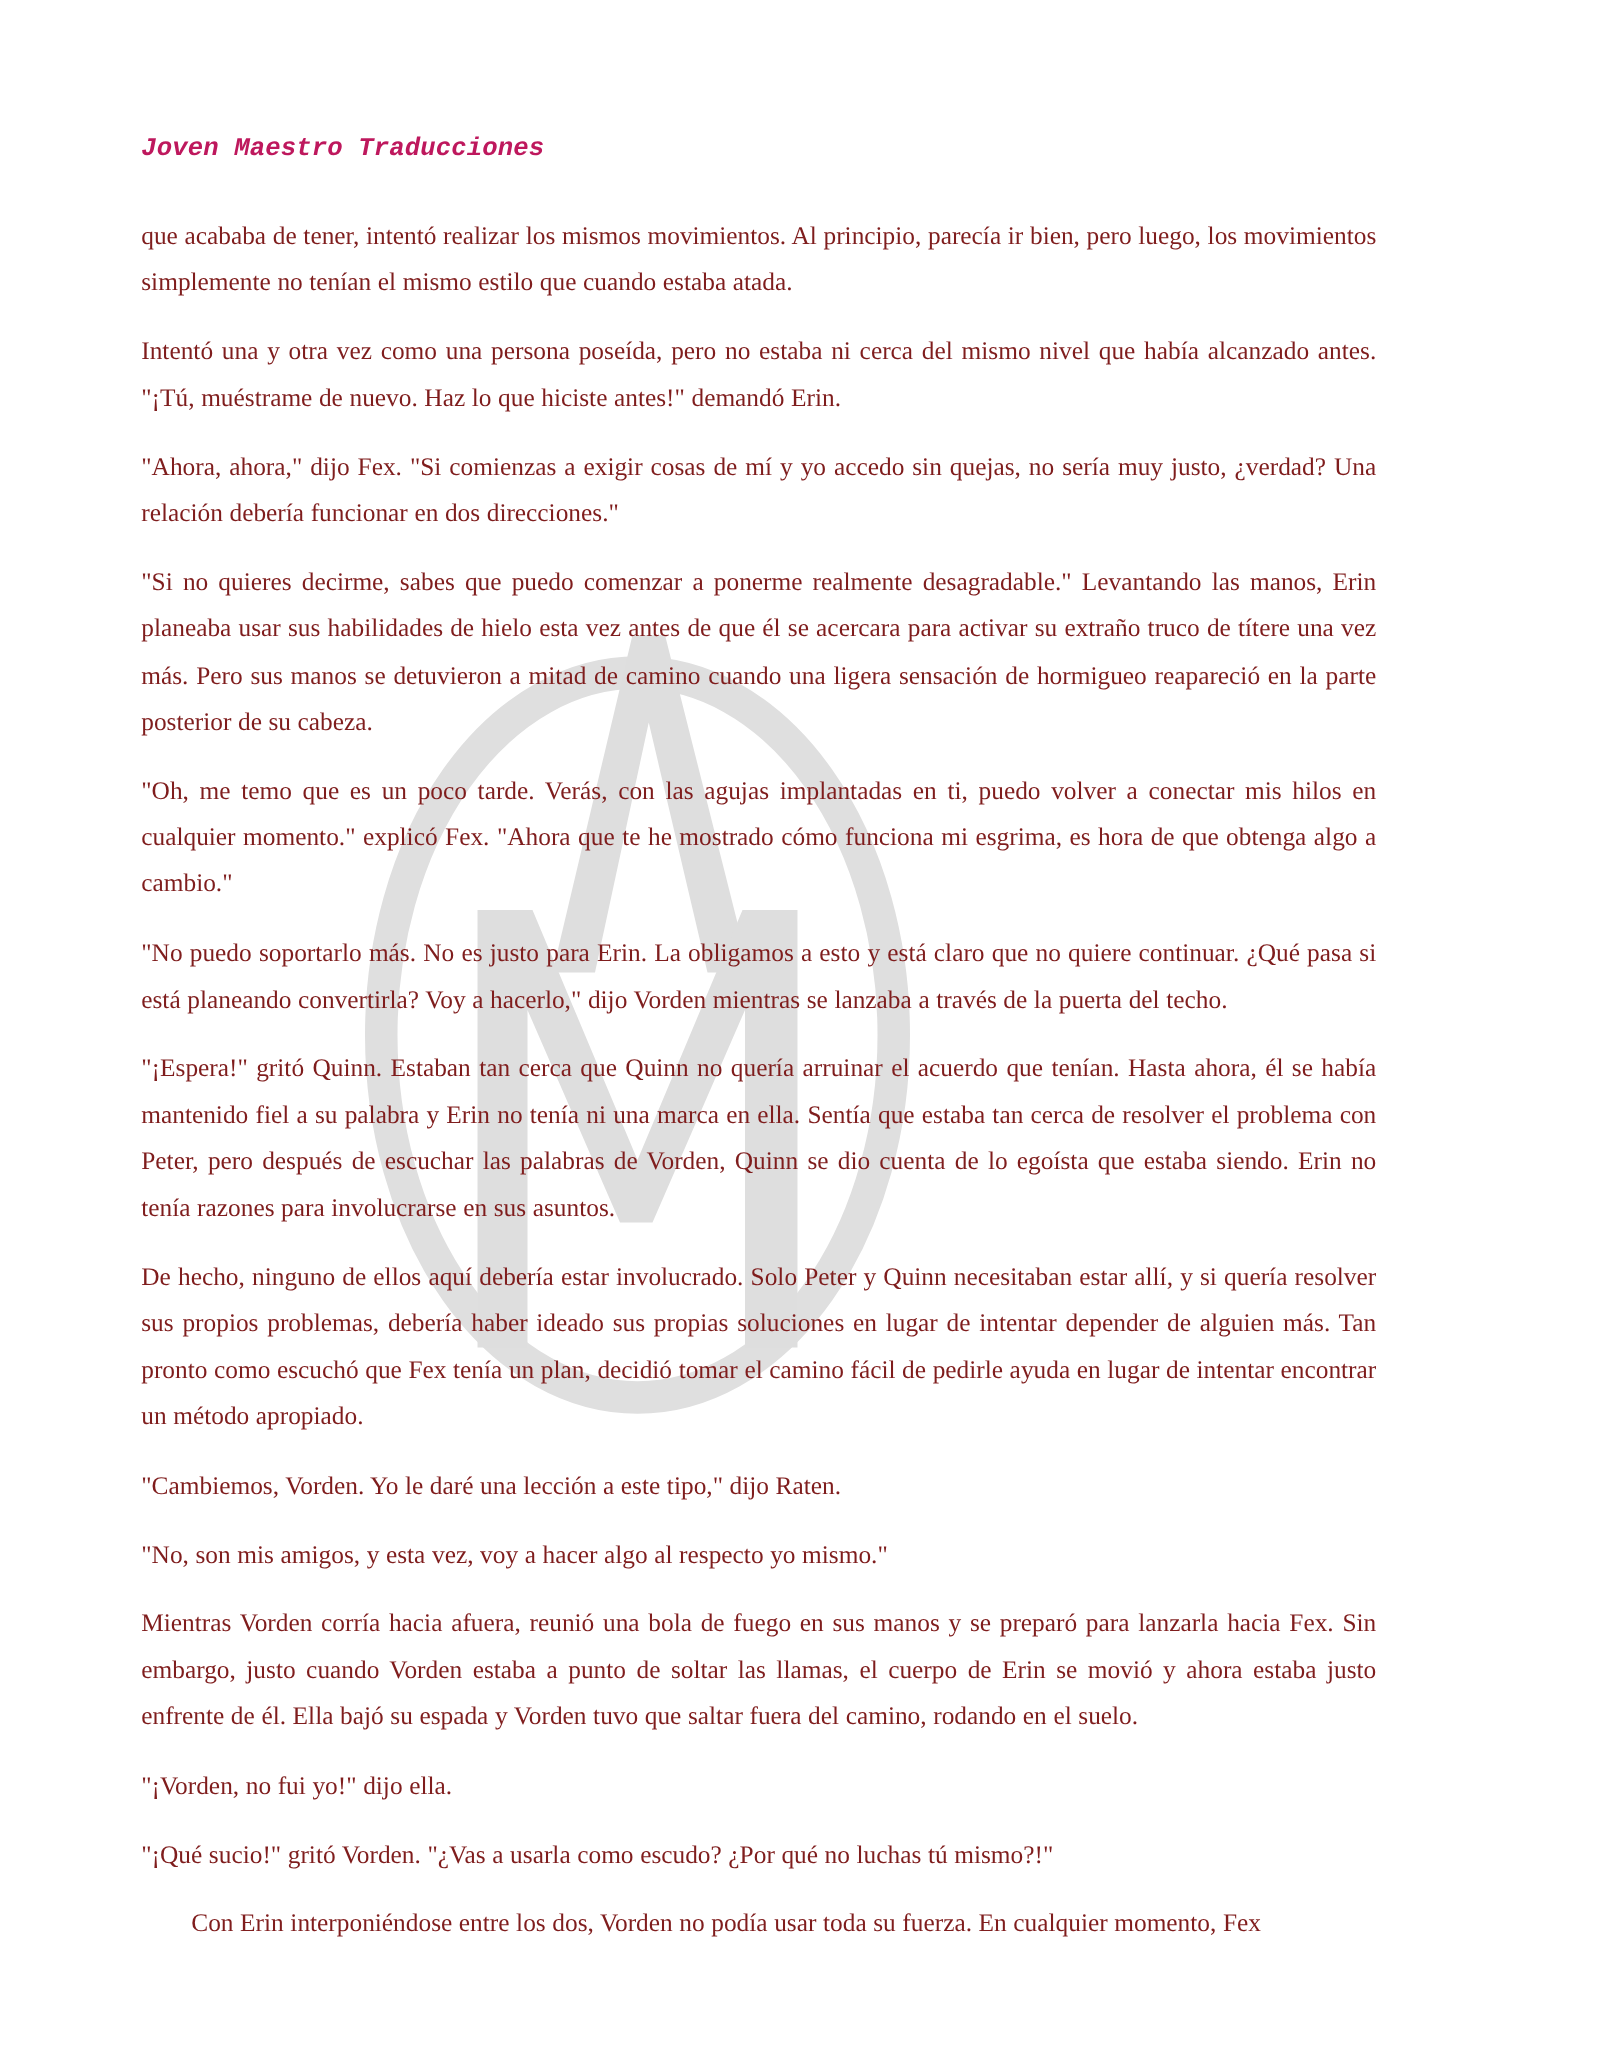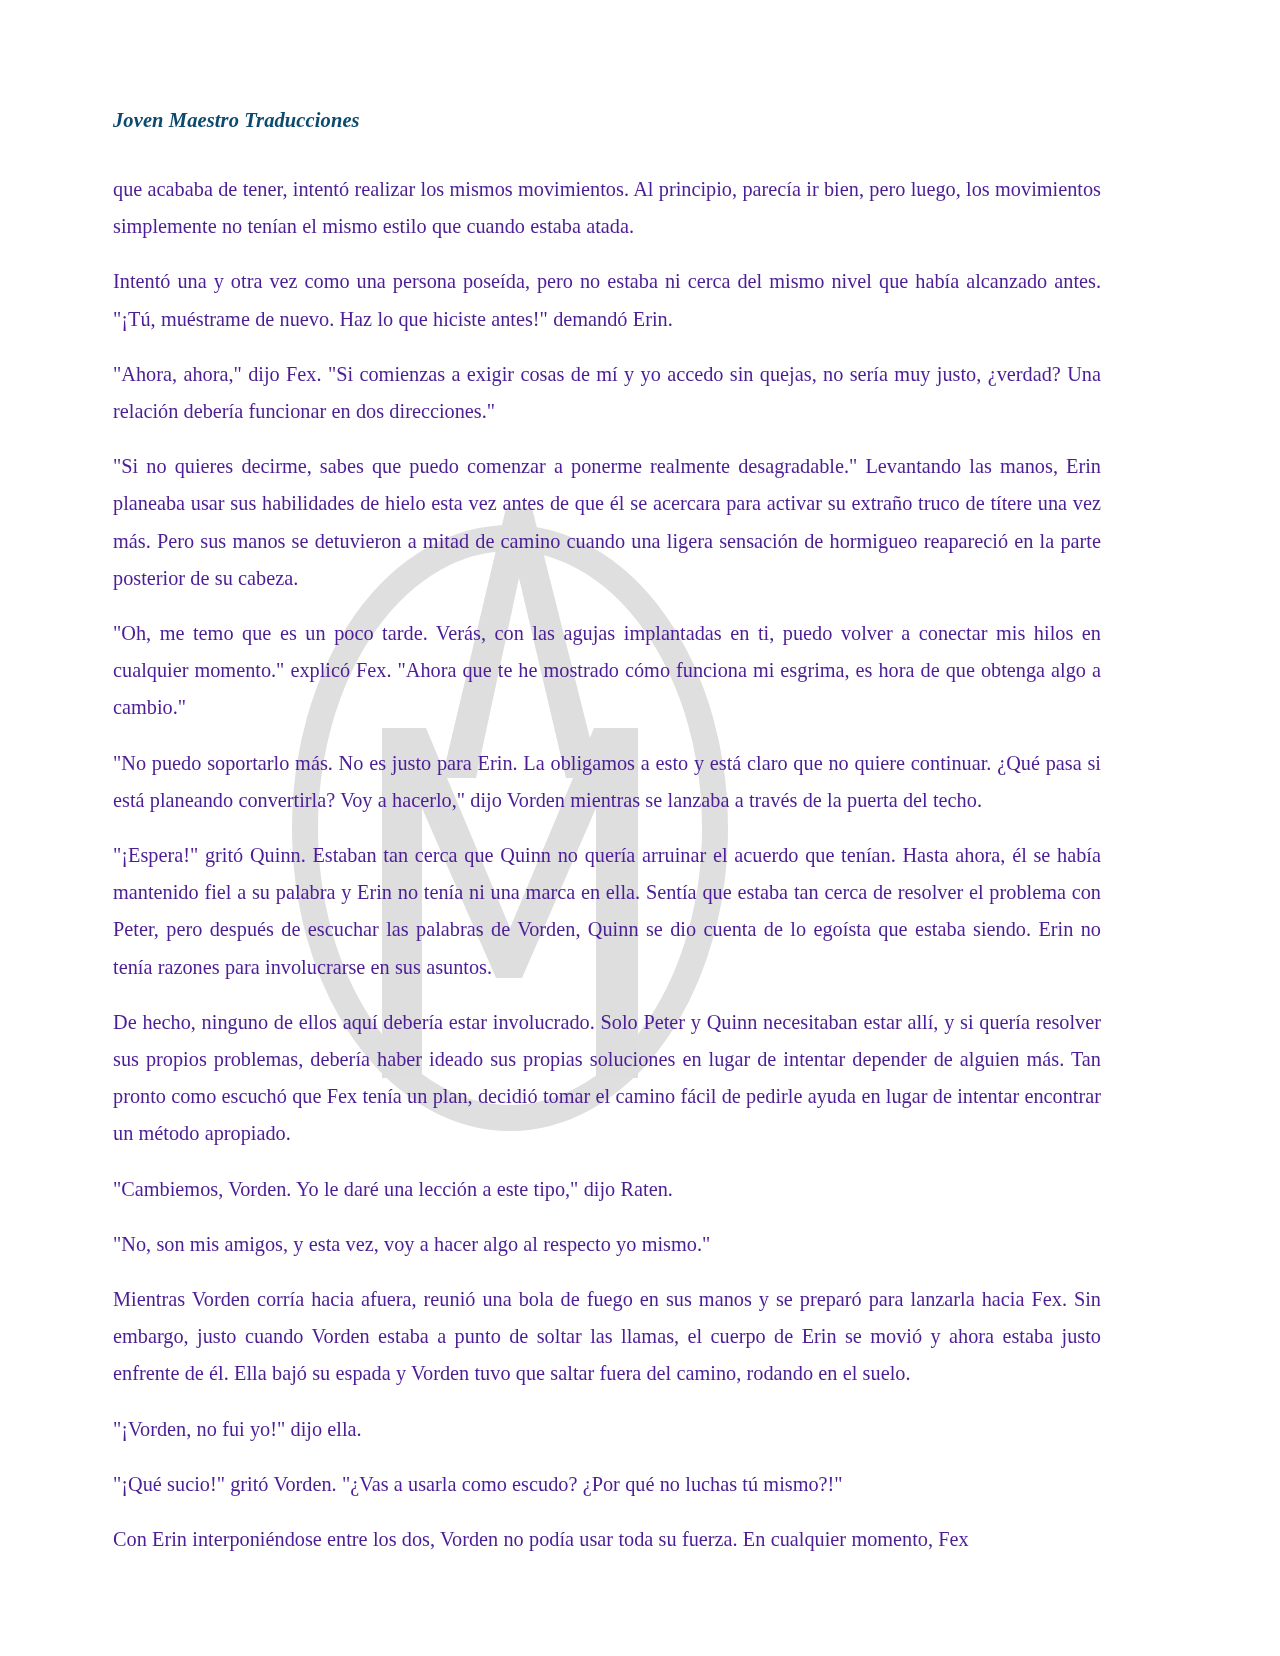--- a/index.html
+++ b/index.html
@@ -50,35 +50,37 @@
     z-index: 2;
   }
 
   .doc-header {
     font-weight: bold;
     font-style: italic;
     font-size: 20.5px;
     line-height: 26px;
     letter-spacing: 0.1px;
     margin: 0 0 38px 0;
-    color: #0c4a6e;
+    color: #be185d;
+    font-family: Liberation Mono, monospace;
   }
 
   .body-para {
     font-size: 20.3px;
     line-height: 37.2px;
     text-align: justify;
     text-justify: inter-word;
     margin: 0 0 18px 0;
-    color: #4c1d95;
+    color: #7f1d1d;
     hyphens: none;
     word-spacing: 0.2px;
   }
   .body-para:last-child {
     margin-bottom: 0;
+    margin-left: 40px;
   }
 </style>
 </head>
 <body>
 
 <div class="page">
 
   <div class="watermark">
     <svg viewBox="0 0 480 700" xmlns="http://www.w3.org/2000/svg" aria-hidden="true">
       <g fill="none" stroke="#dfdfdf" stroke-width="26">

